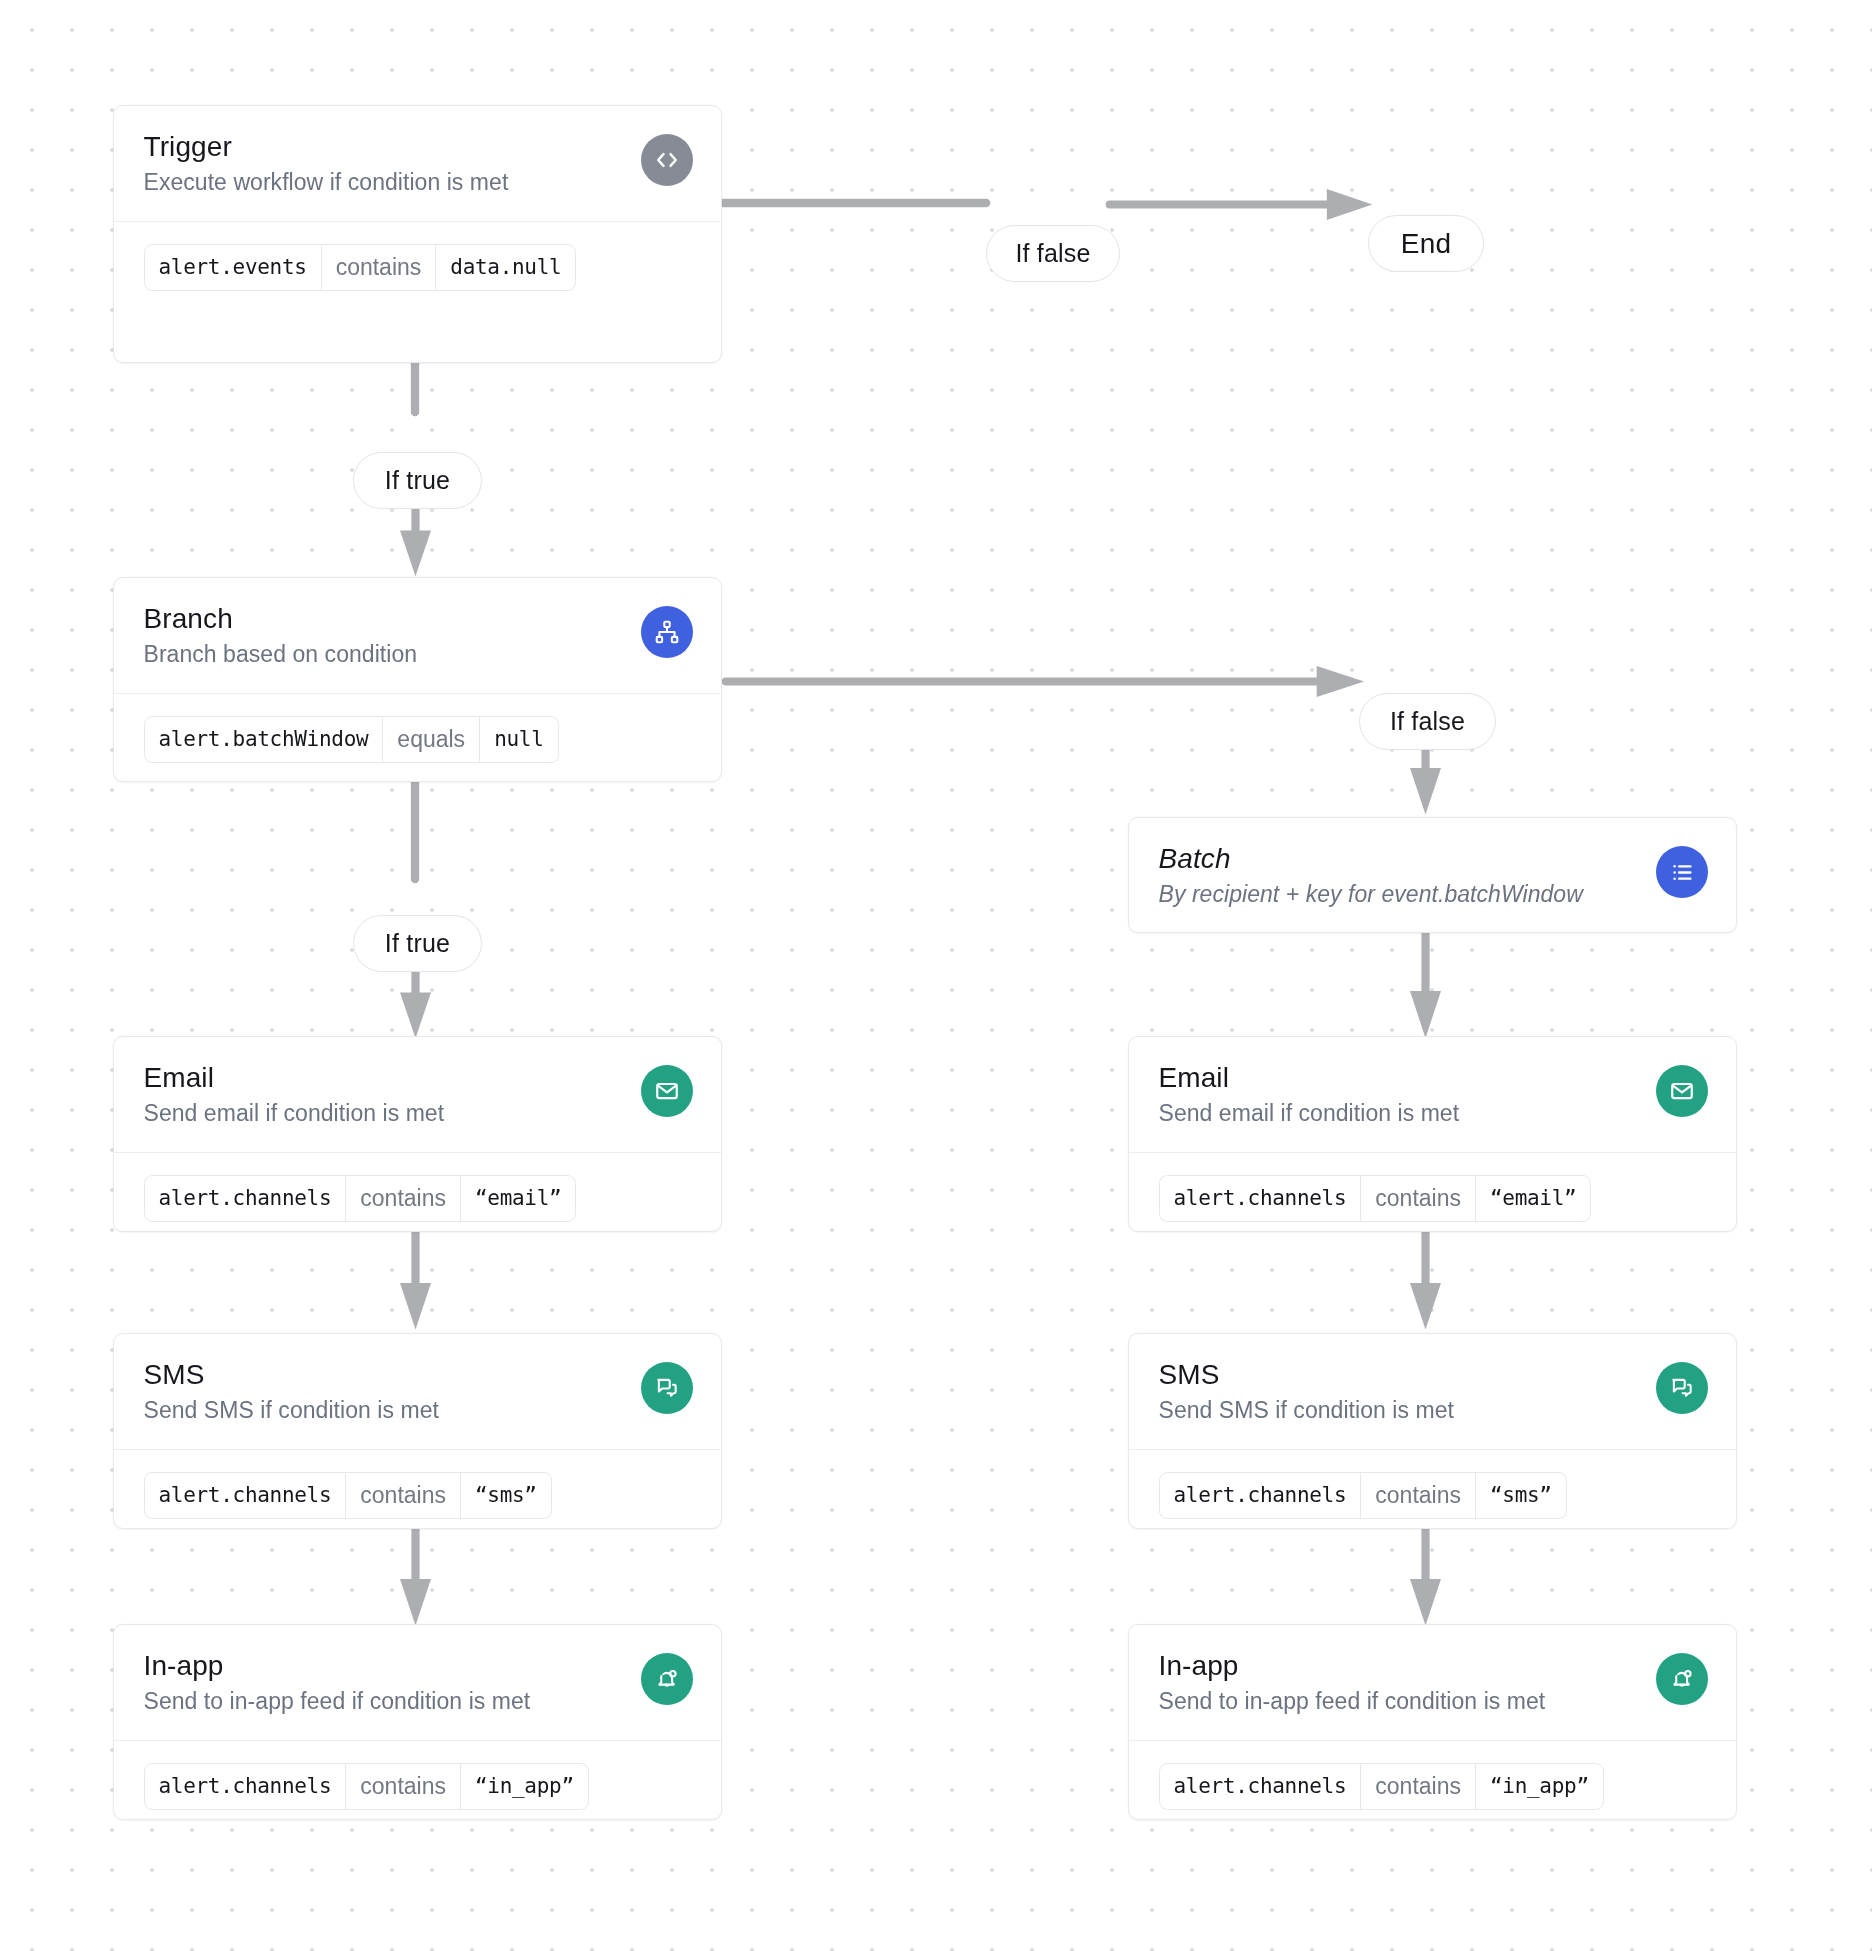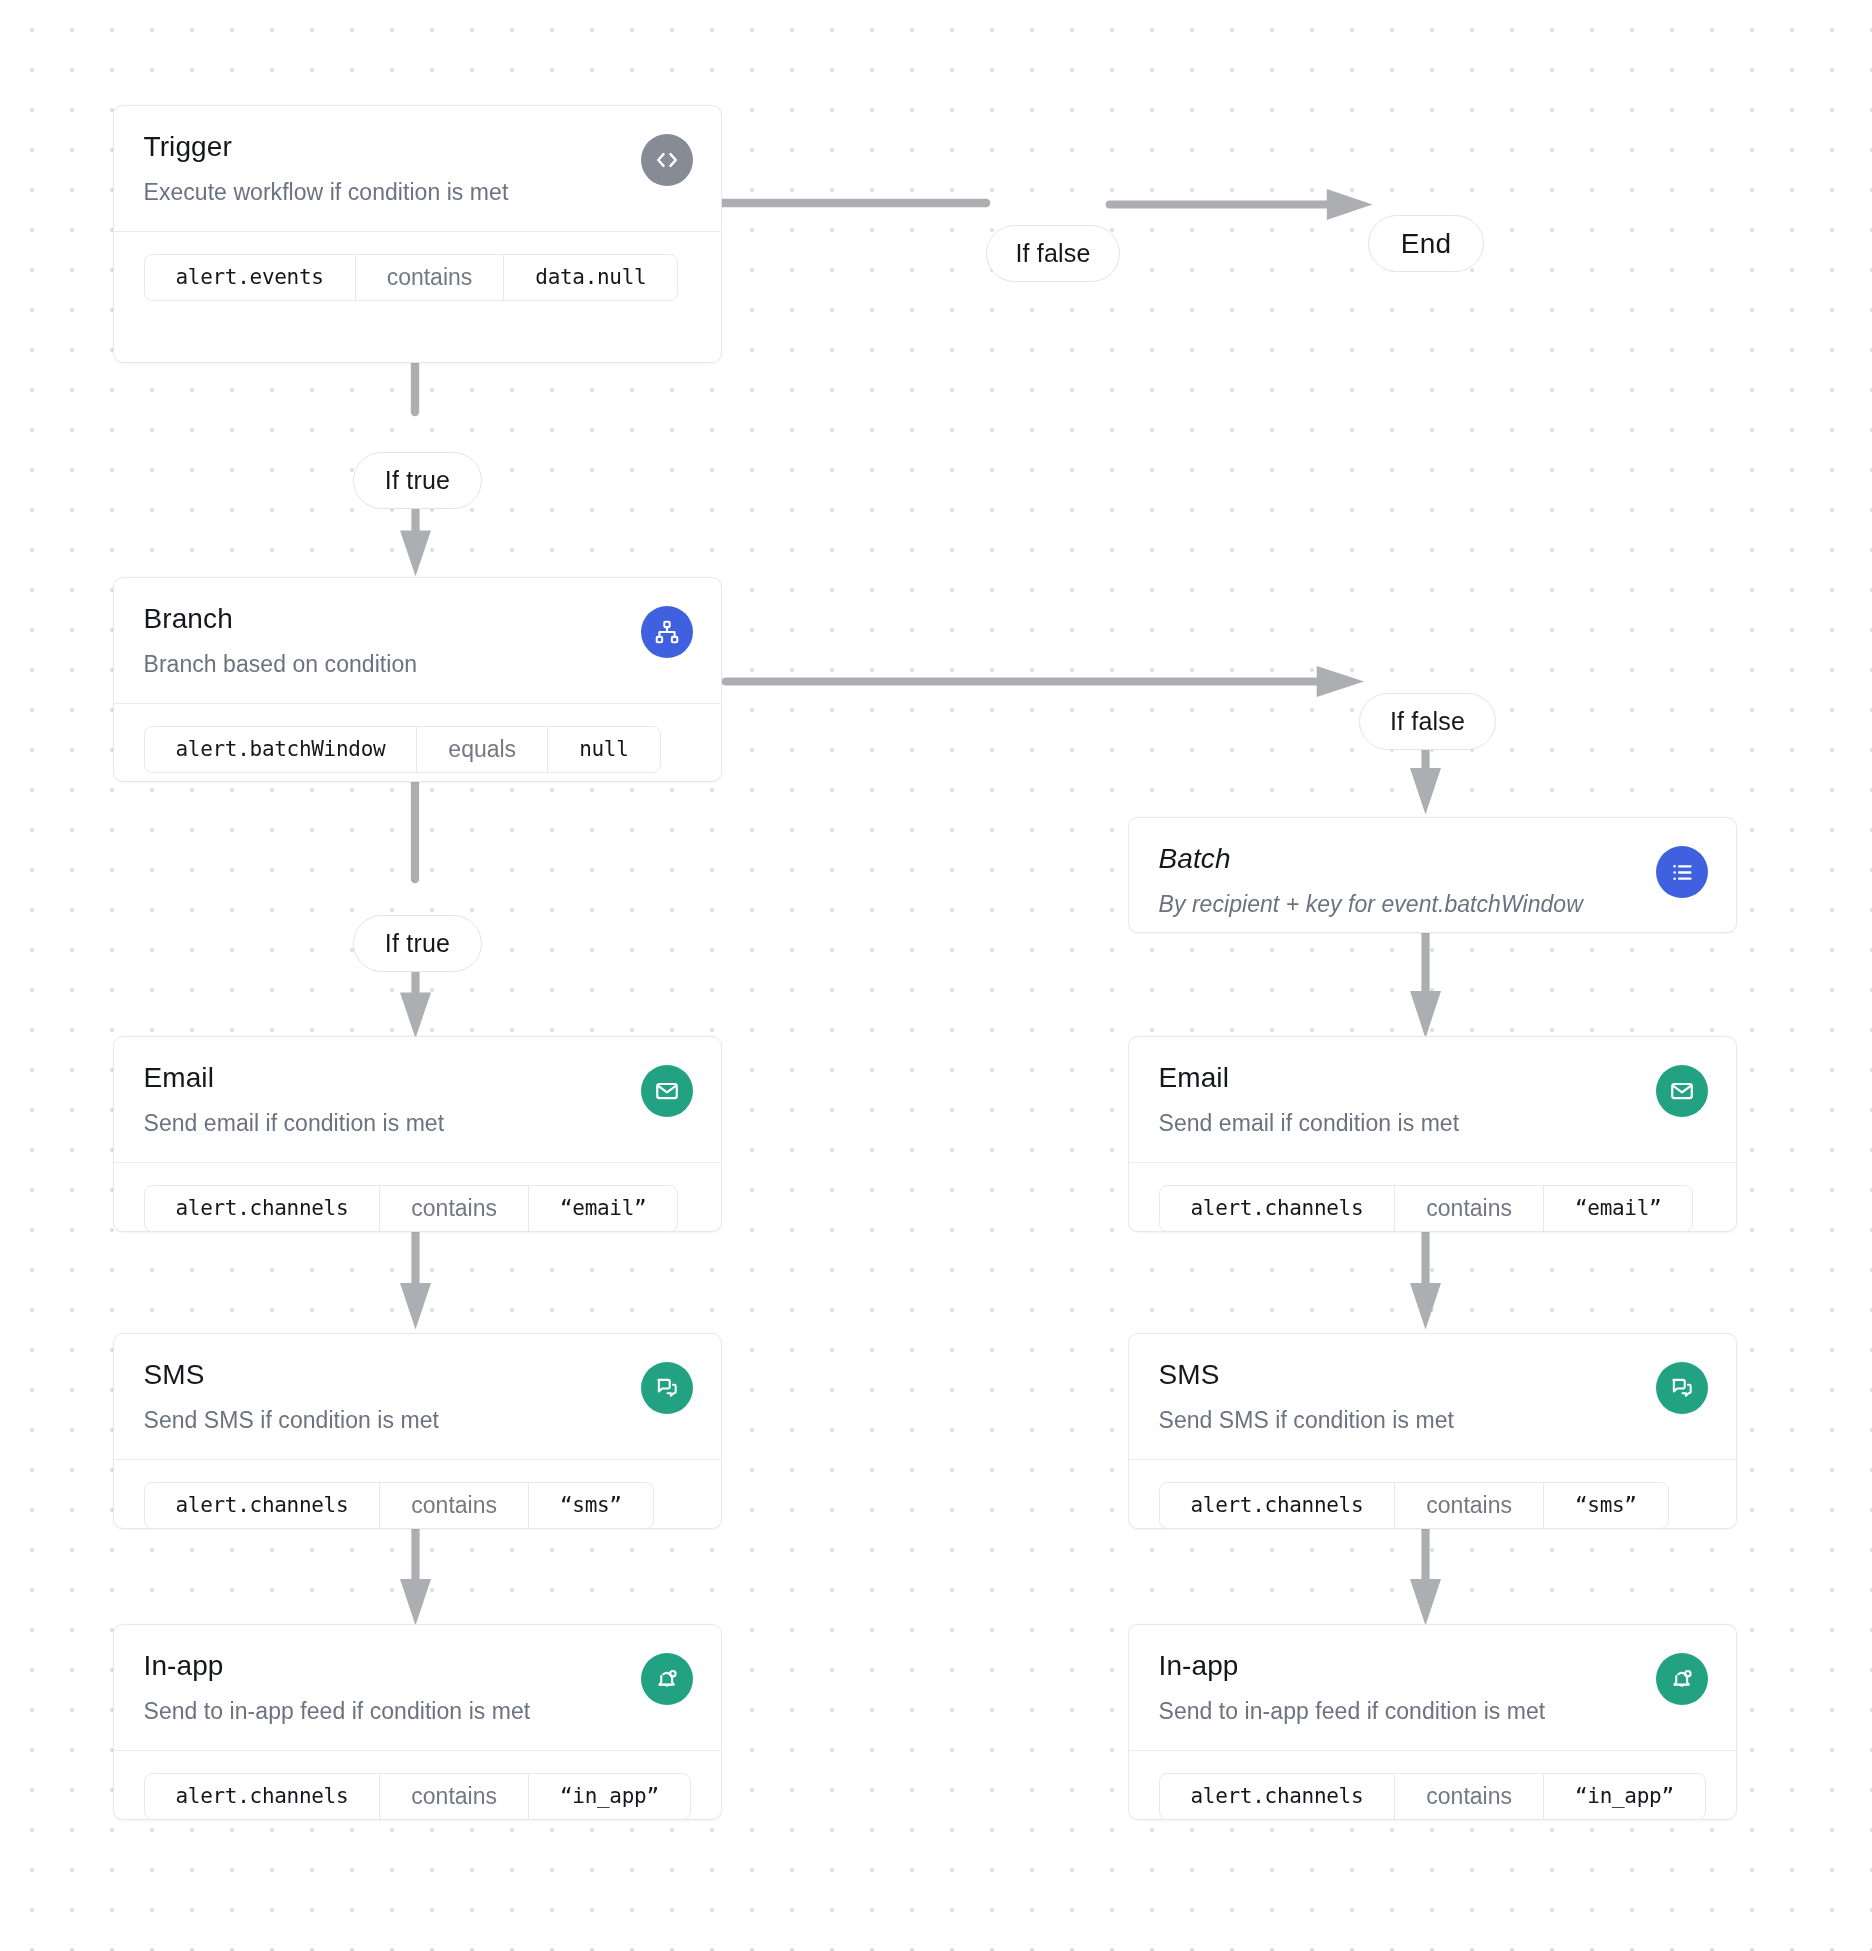--- a/index.html
+++ b/index.html
@@ -45,21 +45,21 @@
 
   .card-title {
     font-size: 28px;
     line-height: 1.18;
     font-weight: 400;
     color: #15171c;
     letter-spacing: 0.1px;
   }
 
   .card-sub {
-    margin-top: 16px;
+    margin-top: 6px;
     font-size: 23px;
     line-height: 1.2;
     font-weight: 400;
     color: #6b7280;
     letter-spacing: 0.05px;
   }
 
   .card-divider {
     height: 1.4px;
     background: #ededf0;
@@ -92,21 +92,21 @@
     display: inline-flex;
     align-items: stretch;
     border: 1.4px solid #e7e8eb;
     border-radius: 8.3px;
     overflow: hidden;
     background: #fff;
   }
   .cond > span {
     display: flex;
     align-items: center;
-    padding: 11px 31px;
+    padding: 11px 14px;
     font-size: 22px;
     line-height: 1;
     white-space: nowrap;
   }
   .cond > span + span { border-left: 1.4px solid #e7e8eb; }
   .cond .field,
   .cond .value {
     font-family: "DejaVu Sans Mono", "Liberation Mono", monospace;
     color: #15171c;
     font-size: 21px;

